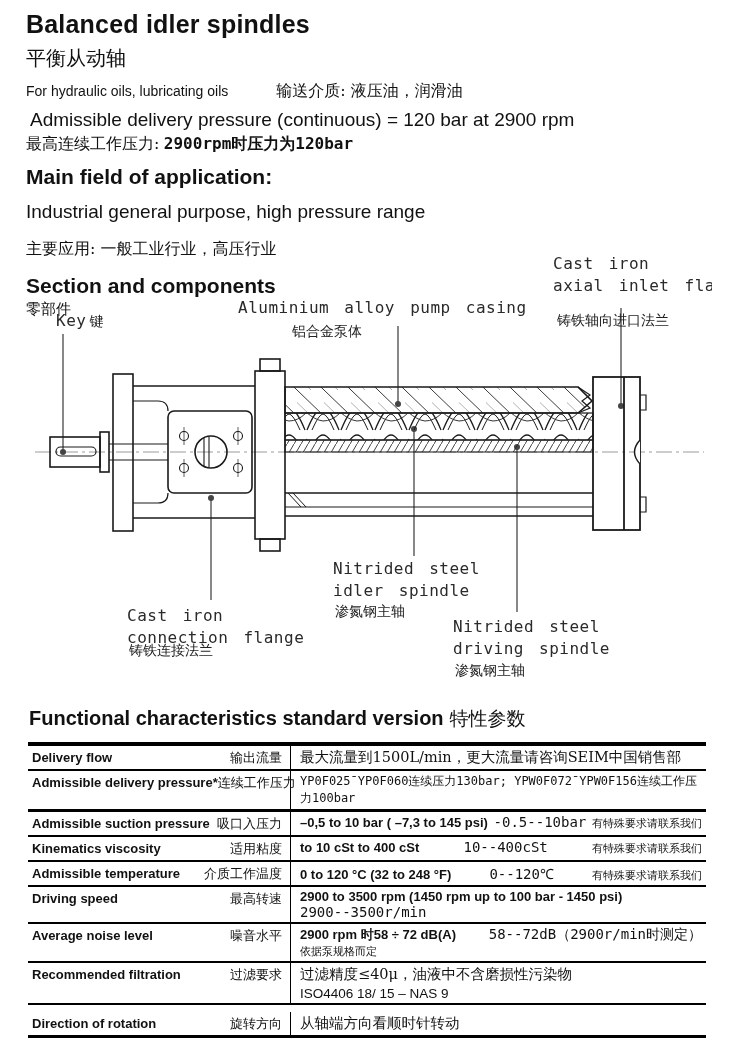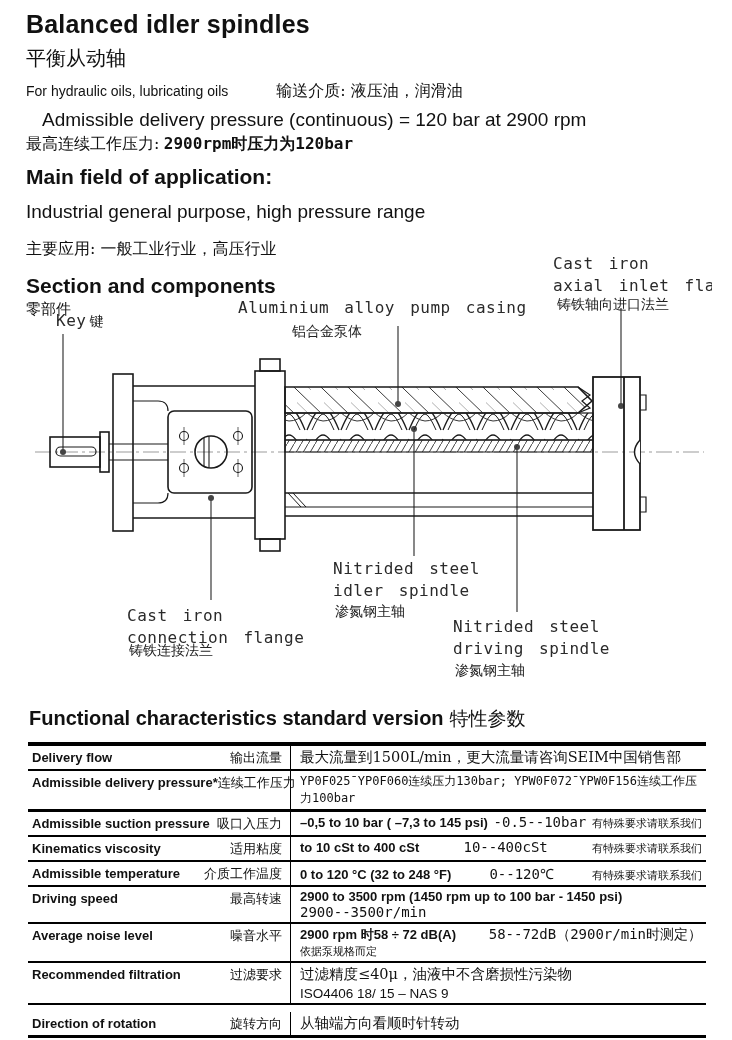--- a/index.html
+++ b/index.html
@@ -5,21 +5,21 @@
   html,body{margin:0;padding:0;background:#fff;}
   .page{position:relative;width:712px;height:1040px;background:#fff;overflow:hidden;
         font-family:"Liberation Sans",sans-serif;color:#111;}
   
   .topblock{padding:8px 26px 0 26px;}
   .title{font-size:25px;font-weight:bold;margin:2px 0 6px 0;letter-spacing:.2px;}
   .title-cn{font-family:"DejaVu Serif",serif;font-size:20px;margin:0 0 9px 0;}
   .media-line{display:flex;align-items:baseline;gap:48px;margin:0 0 7px 0;}
   .media-en{font-size:14px;}
   .media-cn{font-family:"DejaVu Serif",serif;font-size:16px;}
-  .pressure-en{font-size:19px;margin:0 0 3px 16px;}
+  .pressure-en{font-size:19px;margin:0 0 3px 4px;}
   .pressure-cn-line{margin:0 0 6px 0;}
   .pressure-cn{font-family:"DejaVu Serif",serif;font-size:16px;}
   .pressure-cn-value{font-family:"DejaVu Sans Mono",monospace;font-weight:bold;font-size:16px;}
   .h2{font-size:21px;font-weight:bold;margin:10px 0 0 0;}
   .app-en{font-size:19px;margin:12px 0 0 0;}
   .app-cn{font-family:"DejaVu Serif",serif;font-size:16px;margin:16px 0 0 0;}
   .section-h2{font-size:21px;font-weight:bold;margin:14px 0 1px 0;}
   .section-cn{font-family:"DejaVu Serif",serif;font-size:15px;margin:2px 0 0 0;}
   
   .illustration{position:absolute;left:0;top:248px;width:732px;height:452px;}
@@ -164,21 +164,21 @@
       <span>Key</span><span class="dlabel-cn" style="position:static;margin-left:3px;">键</span>
     </div>
 
     <div class="dlabel" style="left:238px;top:49px;">Aluminium alloy pump casing</div>
     <div class="dlabel-cn" style="left:292px;top:75px;">铝合金泵体</div>
 
     <div class="dlabel" style="left:553px;top:5px;">
       <div>Cast iron</div>
       <div>axial inlet flange</div>
     </div>
-    <div class="dlabel-cn" style="left:557px;top:48px;">铸铁轴向进口法兰</div>
+    <div class="dlabel-cn" style="left:557px;top:64px;">铸铁轴向进口法兰</div>
 
     <div class="dlabel" style="left:127px;top:357px;">
       <div>Cast iron</div>
       <div>connection flange</div>
     </div>
     <div class="dlabel-cn" style="left:129px;top:394px;">铸铁连接法兰</div>
 
     <div class="dlabel" style="left:333px;top:310px;">
       <div>Nitrided steel</div>
       <div>idler spindle</div>

